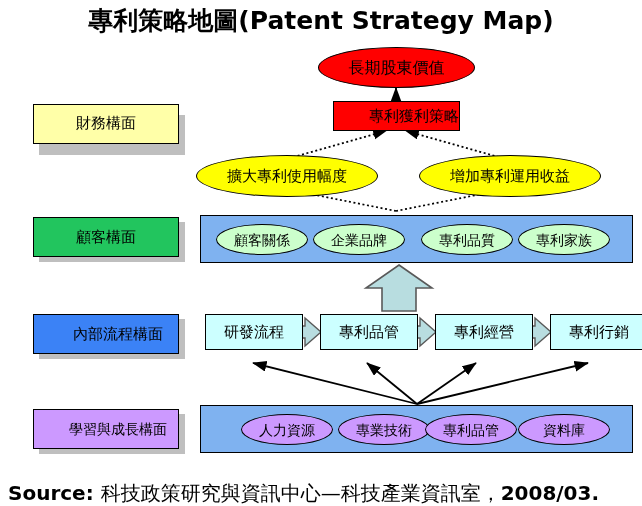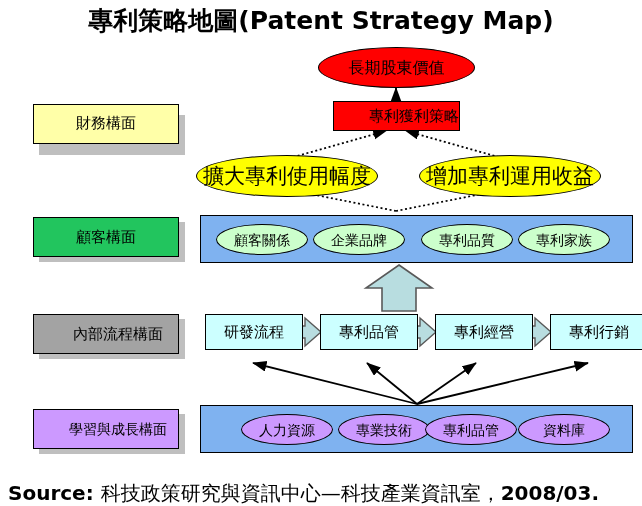--- a/index.html
+++ b/index.html
@@ -11,33 +11,33 @@
   #title{left:0;top:4px;width:642px;text-align:center;font-size:25px;
          font-weight:bold;letter-spacing:0px;line-height:34px;white-space:nowrap;}
 
   
   .persp{width:146px;height:40px;border:1.5px solid #000;box-sizing:border-box;
          display:flex;align-items:center;justify-content:center;
          font-size:15px;line-height:1;z-index:6;}
   .persp-shadow{width:146px;height:40px;background:#bfbfbf;z-index:5;}
   .p-fin{background:#ffffa8;}
   .p-cus{background:#22c55e;}
-  .p-int{background:#a3a3a3;padding-left:24px;}
+  .p-int{background:#3b82f6;padding-left:24px;}
   .p-lea{background:#cc99ff;padding-left:24px;}
   .persp.small{font-size:14px;}
 
   
   .band{background:#7fb2f0;border:1.5px solid #000;box-sizing:border-box;z-index:3;}
 
   
   .ell{border:1.5px solid #000;border-radius:50%;box-sizing:border-box;
        display:flex;align-items:center;justify-content:center;
        text-align:center;line-height:1;z-index:7;}
   .ell-red{background:#ff0000;font-size:16px;}
-  .ell-yel{background:#ffff00;font-size:21px;}
+  .ell-yel{background:#ffff00;font-size:15px;}
   .ell-grn{background:#ccffcc;font-size:14px;}
   .ell-pur{background:#cc99ff;font-size:14px;}
 
   
   .rect{border:1.5px solid #000;box-sizing:border-box;
         display:flex;align-items:center;justify-content:center;
         font-size:15px;line-height:1;z-index:7;}
   .r-red{background:#ff0000;padding-left:35px;}
   .r-cyan{background:#ccffff;}
 

